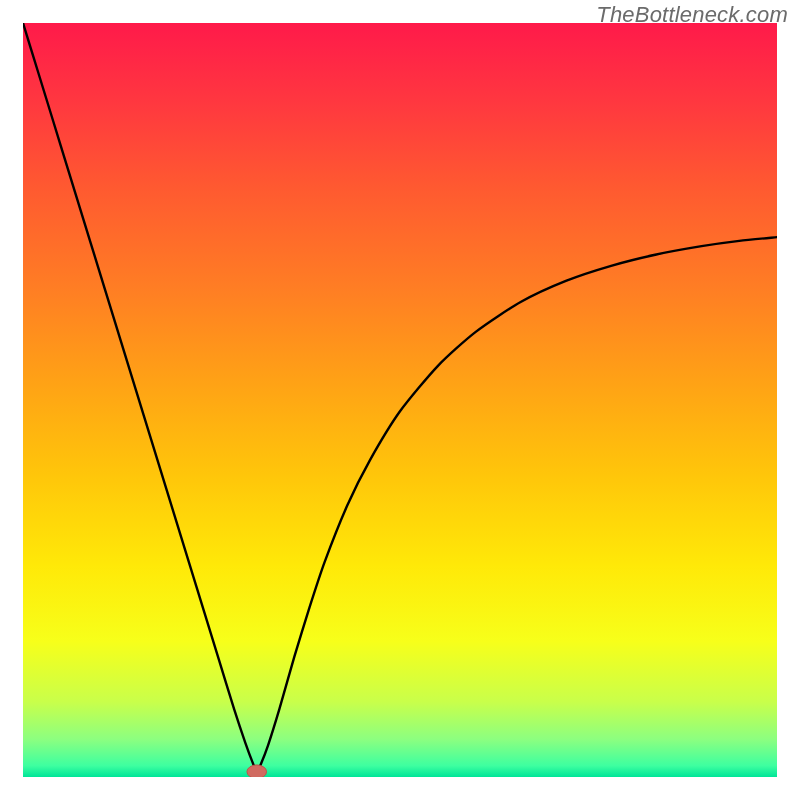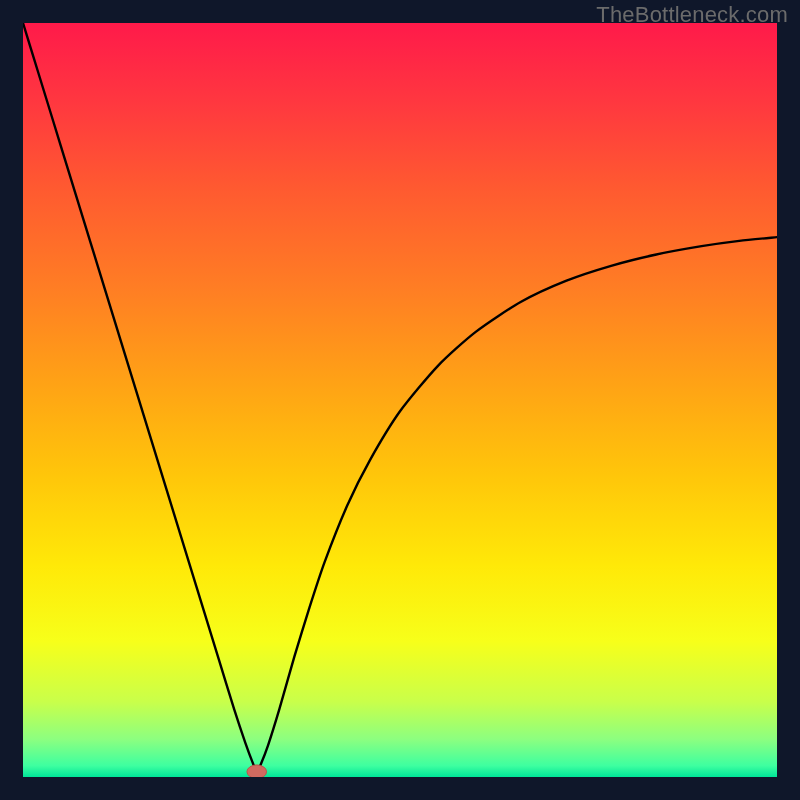--- a/index.html
+++ b/index.html
@@ -8,21 +8,22 @@
     width: 800px;
     height: 800px;
     background: #000;
     overflow: hidden;
     font-family: Arial, Helvetica, sans-serif;
   }
   .outer {
     position: relative;
     width: 800px;
     height: 800px;
-    background: #0f172a;
+    background: #ffffff;
+    font-style: italic;
   }
   .watermark {
     position: absolute;
     top: 2px;
     right: 12px;
     color: #6b6b6b;
     font-size: 22px;
     letter-spacing: 0.2px;
     font-weight: 400;
     z-index: 5;

